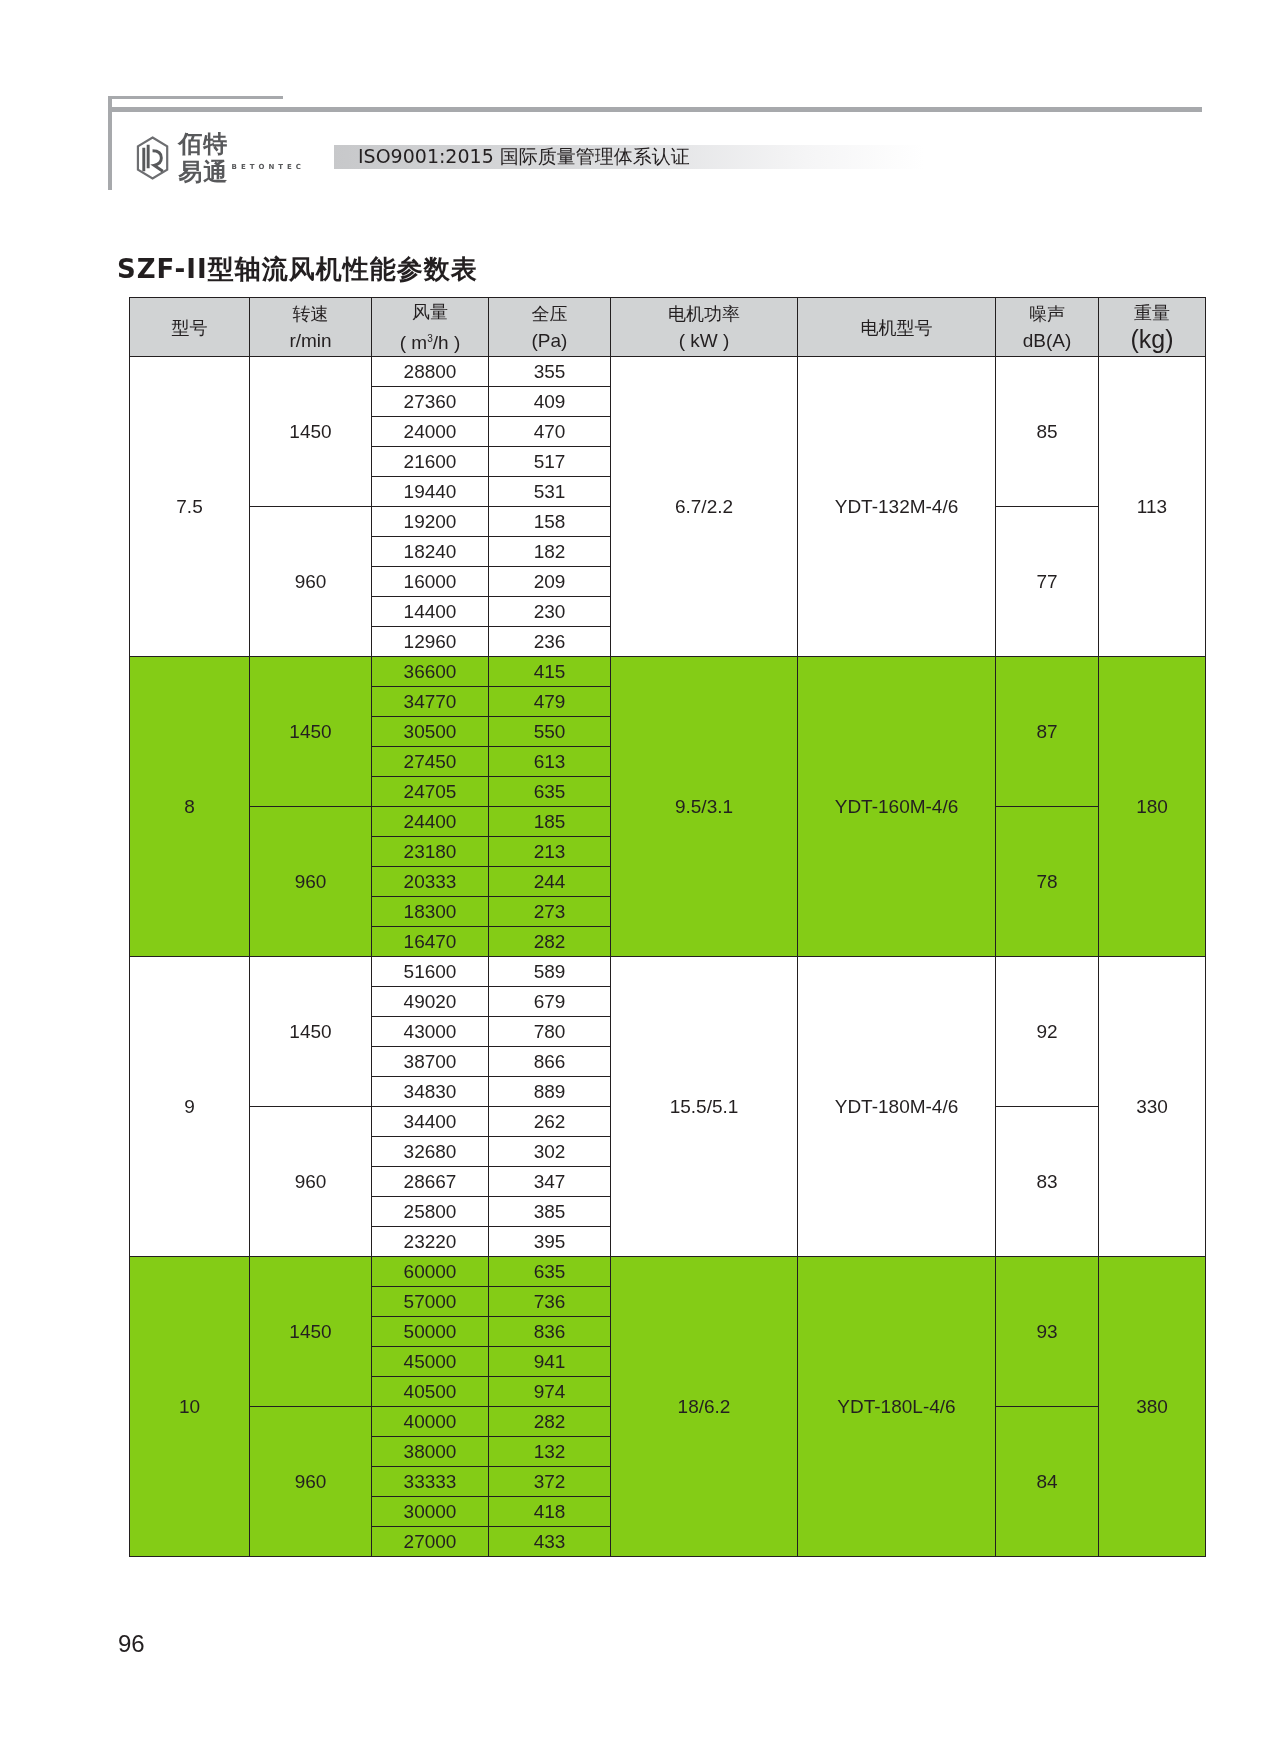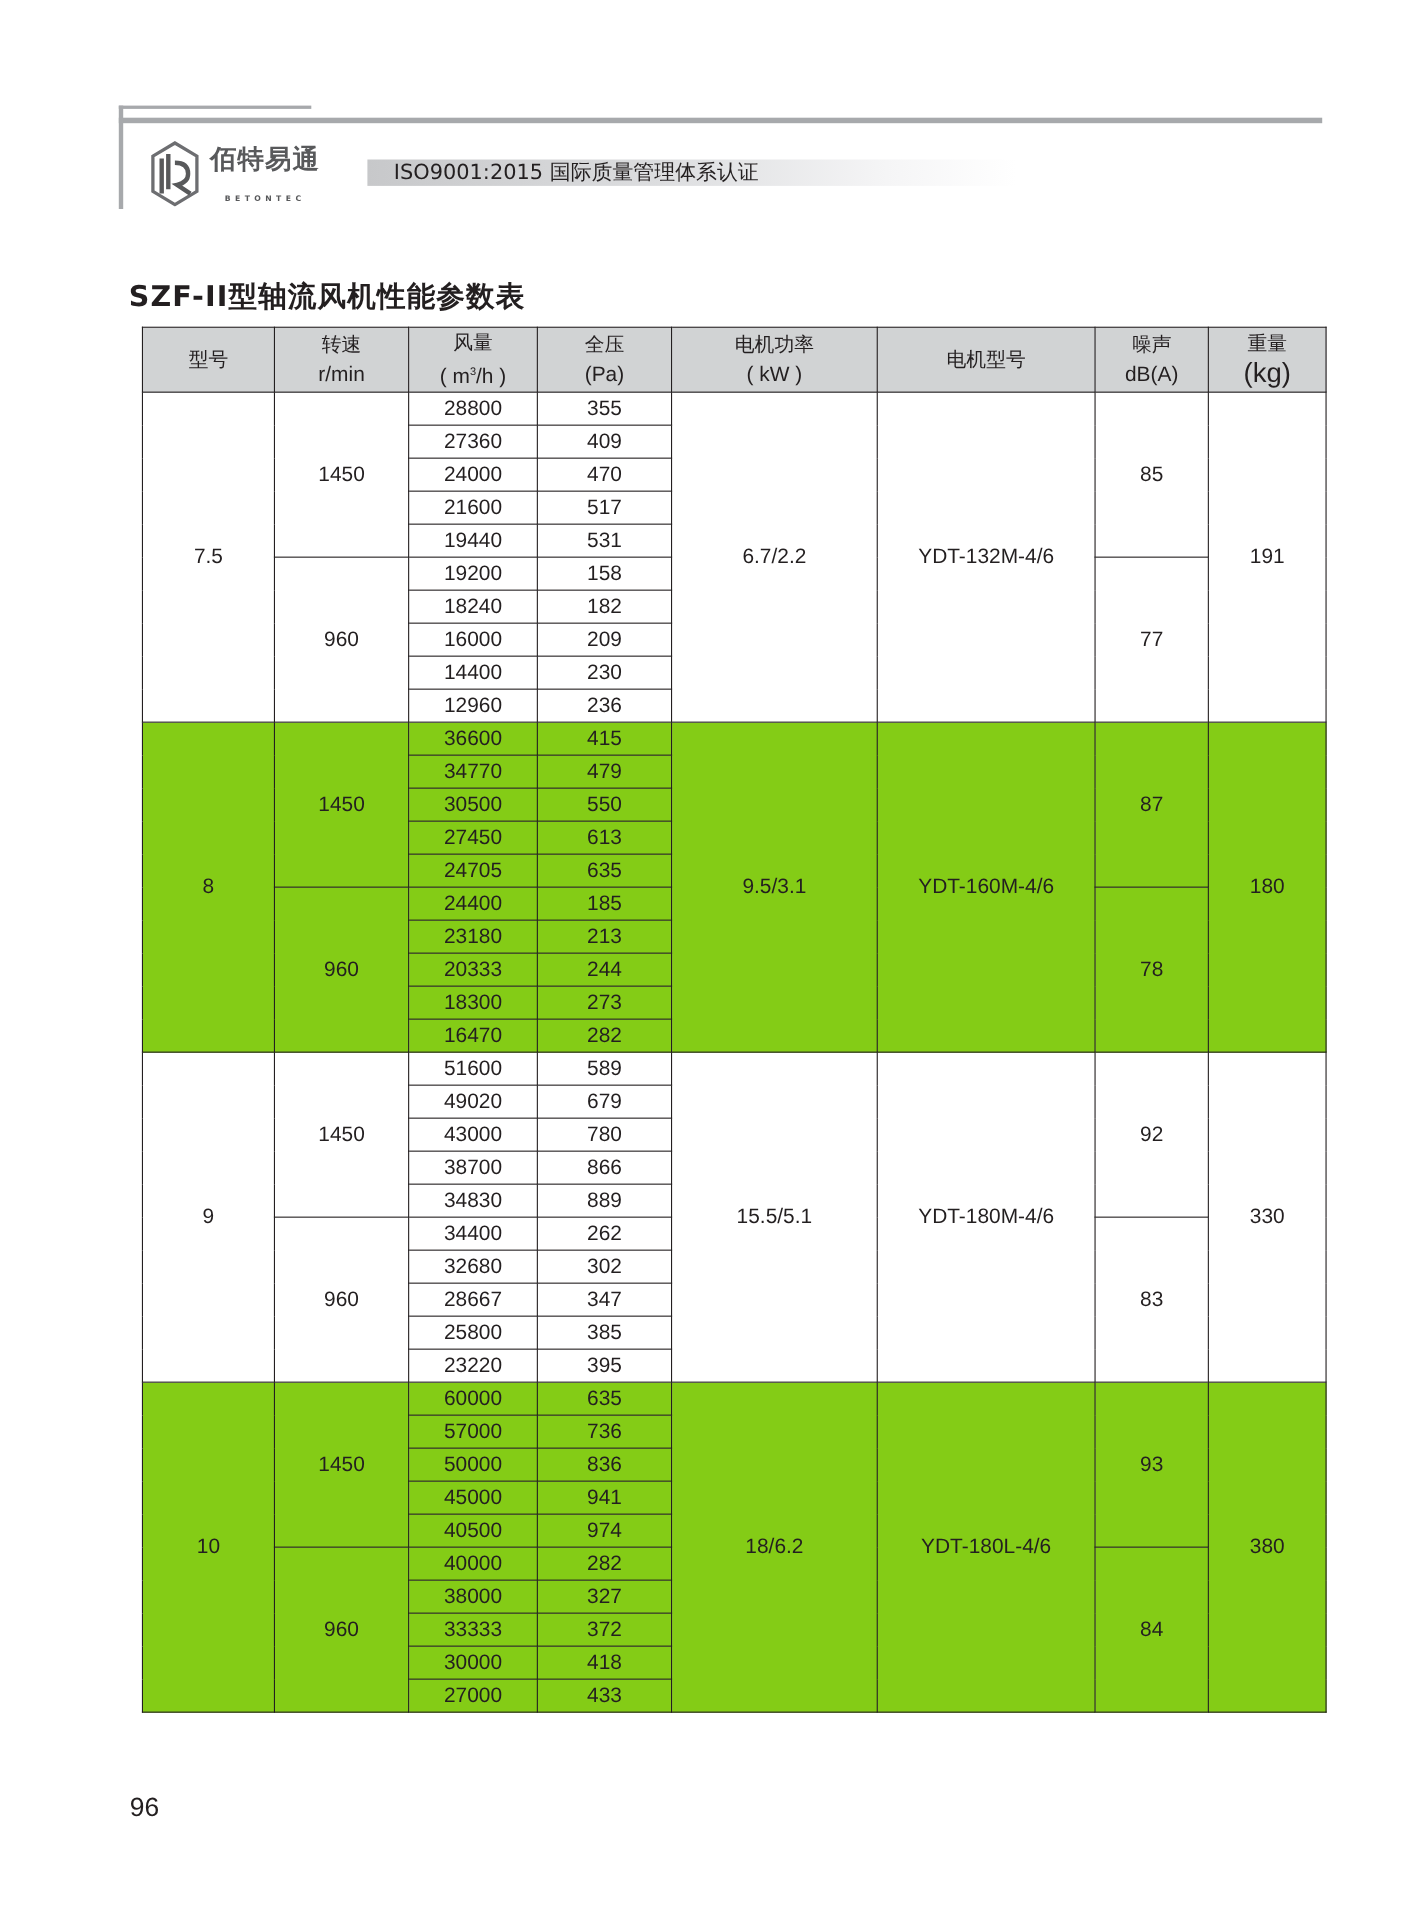--- a/index.html
+++ b/index.html
@@ -3,21 +3,21 @@
 <meta charset="utf-8">
 <style>
   html, body { margin:0; padding:0; background:#ffffff; }
   body { width:1276px; height:1754px; position:relative; overflow:hidden;
          font-family:"Liberation Sans", "DejaVu Sans", sans-serif; color:#231f20; }
   .hdr-vline { position:absolute; left:108px; top:96px; width:4px; height:94px; background:#a7a9ac; }
   .hdr-short { position:absolute; left:108px; top:96px; width:175px; height:3px; background:#a7a9ac; }
   .hdr-long { position:absolute; left:108px; top:107px; width:1094px; height:5px; background:#a7a9ac; }
   .logo { position:absolute; left:135px; top:128px; width:170px; height:60px; display:flex; align-items:center; }
   .logo svg { width:48px; height:60px; }
-  .logo-text { margin-left:8px; display:flex; flex-direction:column; align-items:center; }
+  .logo-text { margin-left:8px; display:flex; flex-direction:row; align-items:center; }
   .logo-cn { font-family:"DejaVu Sans", sans-serif; font-size:24px; font-weight:bold; color:#58595b; letter-spacing:1px; line-height:28px; }
   .logo-en { font-family:"DejaVu Sans", sans-serif; font-size:7px; font-weight:bold; color:#58595b; letter-spacing:4px; margin-top:18px; }
   .iso-banner { position:absolute; left:334px; top:145px; width:590px; height:24px;
                 background:linear-gradient(to right, #c7c8ca 0%, #dcdddf 45%, #f5f5f6 80%, #ffffff 100%);
                 display:flex; align-items:center; padding-left:24px; box-sizing:border-box;
                 font-family:"DejaVu Sans", sans-serif; font-size:19px; color:#231f20; }
   .title { position:absolute; left:117px; top:252px; font-family:"DejaVu Sans", sans-serif;
            font-size:26px; font-weight:bold; color:#231f20; letter-spacing:1px; }
   table.spec { position:absolute; left:117px; top:297px; border-collapse:collapse; table-layout:fixed; width:1076px;margin-left:12px; }
   table.spec td, table.spec th { border:1.5px solid #231f20; text-align:center; vertical-align:middle;
@@ -76,21 +76,21 @@
   </thead>
   <tbody id="tbody">
       <tr>
         <td rowspan="10">7.5</td>
         <td rowspan="5">1450</td>
         <td>28800</td>
         <td>355</td>
         <td rowspan="10">6.7/2.2</td>
         <td rowspan="10">YDT-132M-4/6</td>
         <td rowspan="5">85</td>
-        <td rowspan="10">191</td>
+        <td rowspan="10">113</td>
       </tr>
       <tr>
         <td>27360</td>
         <td>409</td>
       </tr>
       <tr>
         <td>24000</td>
         <td>470</td>
       </tr>
       <tr>
@@ -246,21 +246,21 @@
         <td>974</td>
       </tr>
       <tr class="grey">
         <td rowspan="5">960</td>
         <td>40000</td>
         <td>282</td>
         <td rowspan="5">84</td>
       </tr>
       <tr class="grey">
         <td>38000</td>
-        <td>327</td>
+        <td>132</td>
       </tr>
       <tr class="grey">
         <td>33333</td>
         <td>372</td>
       </tr>
       <tr class="grey">
         <td>30000</td>
         <td>418</td>
       </tr>
       <tr class="grey">

